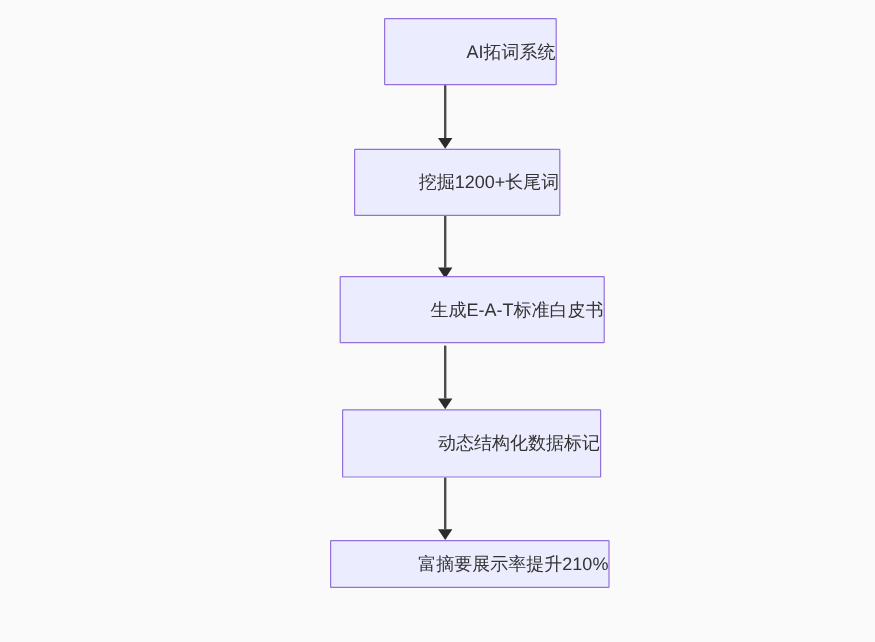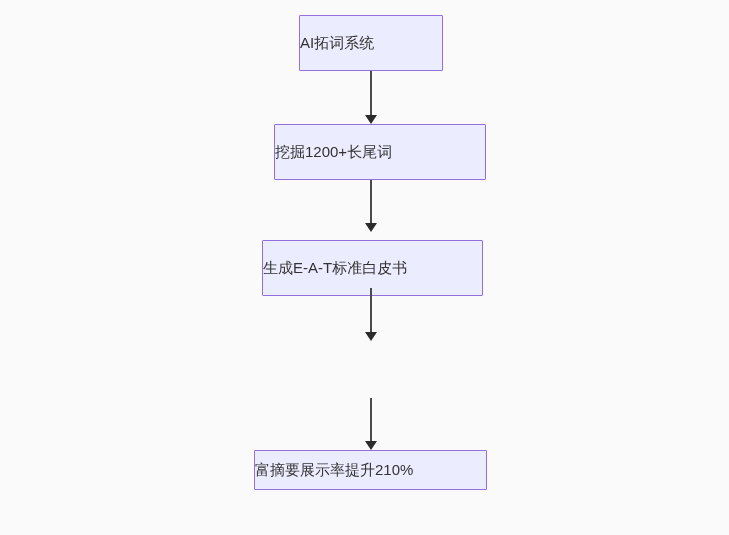--- a/index.html
+++ b/index.html
@@ -15,28 +15,29 @@
     overflow: hidden;
   }
   .node {
     position: absolute;
     box-sizing: border-box;
     background: #ececff;
     border: 1px solid #9370db;
     border-radius: 1px;
     display: flex;
     align-items: center;
-    justify-content: flex-start;
+    justify-content: flex-end;
     color: #333333;
     font-size: 15px;
     white-space: nowrap;
+    margin-left: 21px;
   }
   .node-1 { left: 299px; top: 15px;  width: 144px; height: 56px; }
-  .node-2 { left: 274px; top: 124px; width: 212px; height: 56px; }
-  .node-3 { left: 262px; top: 240px; width: 221px; height: 56px; }
+  .node-2 { left: 274px; top: 124px; width: 172px; height: 56px; }
+  .node-3 { left: 262px; top: 230px; width: 221px; height: 56px; }
   .node-4 { left: 264px; top: 341px; width: 216px; height: 57px; }
   .node-5 { left: 254px; top: 450px; width: 233px; height: 40px; }
 
   .edge {
     position: absolute;
     left: 365px;           
     width: 12px;
     display: flex;
     flex-direction: column;
     align-items: center;
@@ -84,20 +85,23 @@
 
   <div class="node node-3">
     <span>生成E-A-T标准白皮书</span>
   </div>
 
   <div class="edge edge-3">
     <div class="line"></div>
     <div class="arrowhead"></div>
   </div>
 
+  <div class="node node-4">
+    <span>动态结构化数据标记</span>
+  </div>
 
   <div class="edge edge-4">
     <div class="line"></div>
     <div class="arrowhead"></div>
   </div>
 
   <div class="node node-5">
     <span>富摘要展示率提升210%</span>
   </div>
 

